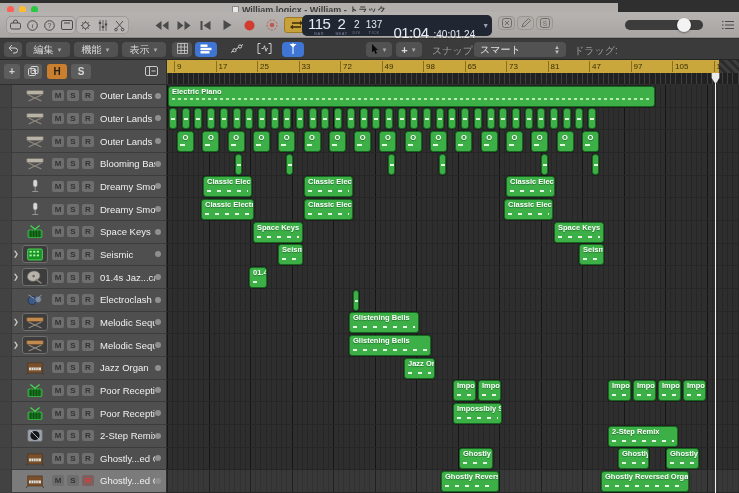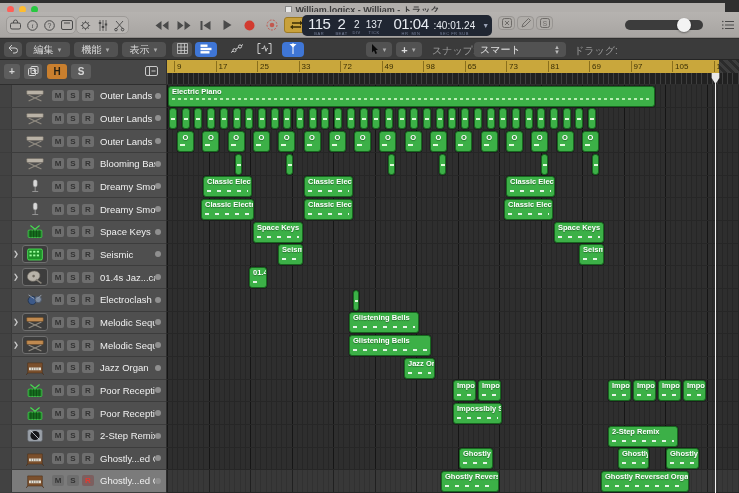--- a/index.html
+++ b/index.html
@@ -2,21 +2,21 @@
 <html><head>
 <meta charset="utf-8">
 <style>
   html,body{margin:0;padding:0;background:#1a1a1a;}
   *{box-sizing:border-box;}
   #app{position:relative;width:739px;height:493px;overflow:hidden;
        font-family:"Liberation Sans",sans-serif;background:#2f2f2f;
        -webkit-font-smoothing:antialiased;}
 
   
-  .titlebar{position:absolute;left:0;top:3px;width:725px;height:12px;background:#b2afac;}
+  .titlebar{position:absolute;left:0;top:3px;width:618px;height:12px;background:#b2afac;}
   .tl{position:absolute;top:3px;width:7px;height:7px;border-radius:50%;}
   .tl.r{left:7px;background:#ff5f57;}
   .tl.y{left:19px;background:#febc2e;}
   .tl.g{left:31px;background:#28c840;}
   .wintitle{position:absolute;left:0;right:0;top:1px;text-align:center;font-size:9px;color:#3d3d3d;font-weight:700;}
   .wintitle .doc{display:inline-block;width:7px;height:8px;background:#e8e8e8;border:1px solid #8a8a8a;vertical-align:-1px;margin-right:3px;}
 
   
   .toolbar{position:absolute;left:0;top:12px;width:739px;height:26px;
     background:linear-gradient(#b6b3b0,#a8a5a2);border-bottom:1px solid #8c8986;}
@@ -28,21 +28,21 @@
   .trbtn{width:19px;height:16px;display:flex;align-items:center;justify-content:center;border-radius:3px;}
   .trbtn.gold{background:#c9a13b;border:1px solid #9c7a24;width:24px;}
   
   .lcd{position:absolute;left:302px;top:3px;width:190px;height:21px;background:#202632;border-radius:5px;
        color:#e8ecf2;display:flex;align-items:flex-start;padding:1px 4px 0 6px;}
   .lcdnum{display:flex;flex-direction:column;align-items:center;margin-right:5px;}
   .lcd .big{font-size:15px;line-height:15px;font-weight:400;letter-spacing:-0.5px;}
   .lcd .small{font-size:10px;line-height:10px;margin-top:4px;}
   .lcd .unit{font-size:4px;color:#77809a;letter-spacing:.5px;margin-top:0px;}
   .lcd .chev{color:#9aa2b5;font-size:7px;margin-left:2px;margin-top:6px;}
-  .lcdtime{display:flex;align-items:flex-end;margin-left:6px;}
+  .lcdtime{display:flex;align-items:flex-end;margin-left:6px;margin-top:9px;}
   .rightbtns{position:absolute;top:4px;height:18px;display:flex;gap:2px;}
   .volslider{position:absolute;left:625px;top:8px;width:78px;height:10px;background:#3c3c3c;border-radius:5px;}
   .volknob{position:absolute;left:52px;top:-2px;width:14px;height:14px;border-radius:50%;background:#f3f3f3;box-shadow:0 1px 2px rgba(0,0,0,.4);}
 
   
   .menubar{position:absolute;left:0;top:39px;width:739px;height:21px;background:#3b3b3b;border-bottom:1px solid #252525;}
   .mbtn{position:absolute;top:3px;height:15px;background:#525252;border-radius:4px;color:#d8d8d8;
         font-size:10px;display:flex;align-items:center;justify-content:center;gap:3px;padding:0 6px;}
   .mbtn .dd{font-size:6px;color:#aaa;}
   .mbtn.icon{padding:0 4px;}
@@ -736,21 +736,21 @@
           <span class="rlab" style="left: 7px;">9</span>
           <span class="rlab" style="left: 48.5px;">17</span>
           <span class="rlab" style="left: 90px;">25</span>
           <span class="rlab" style="left: 131.5px;">33</span>
           <span class="rlab" style="left: 173px;">72</span>
           <span class="rlab" style="left: 214.5px;">49</span>
           <span class="rlab" style="left: 256px;">98</span>
           <span class="rlab" style="left: 297.5px;">65</span>
           <span class="rlab" style="left: 339px;">73</span>
           <span class="rlab" style="left: 380.5px;">81</span>
-          <span class="rlab" style="left: 422px;">69</span>
+          <span class="rlab" style="left: 422px;">47</span>
           <span class="rlab" style="left: 463.5px;">97</span>
           <span class="rlab" style="left: 505px;">105</span>
           <span class="rlab" style="left: 546.5px;">113</span>
         </div>
       <div class="cycleoff"></div>
       <div class="tickstrip"></div>
       <div class="phhead"></div>
     </div>
     <div class="lanes" id="lanes">
         <div class="lane" style="top: 0px; height: 22.6667px; padding-left: 32px;">

